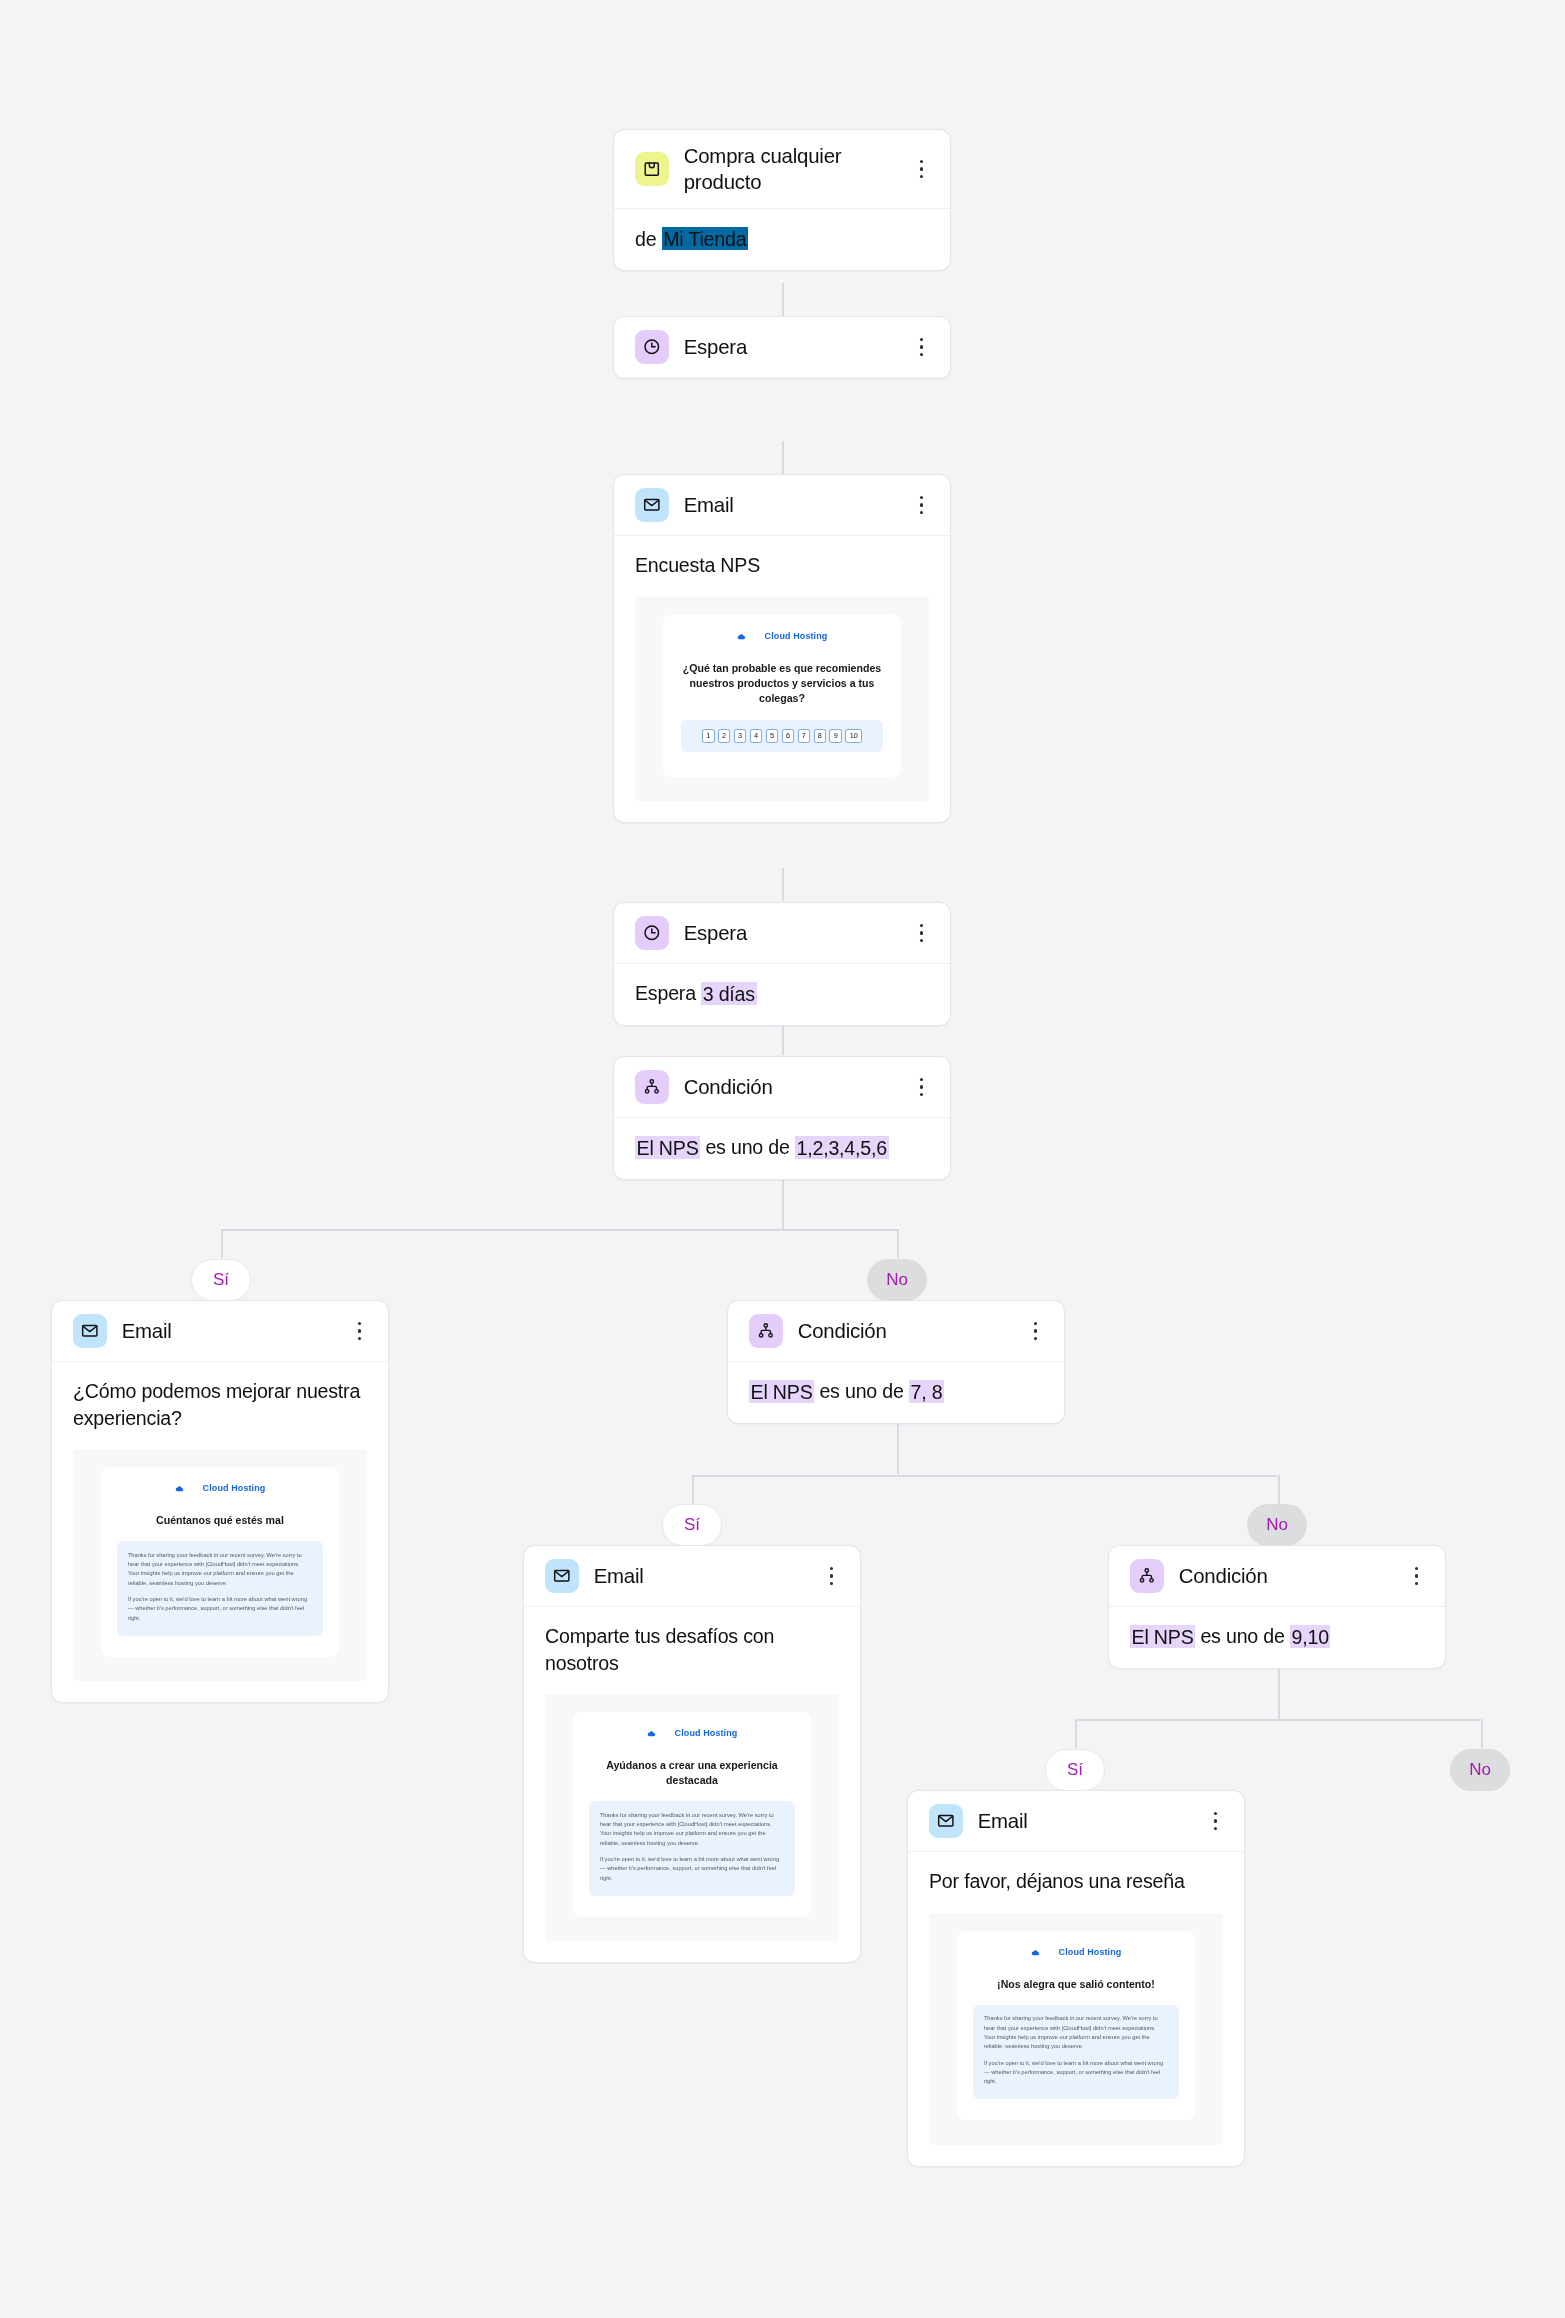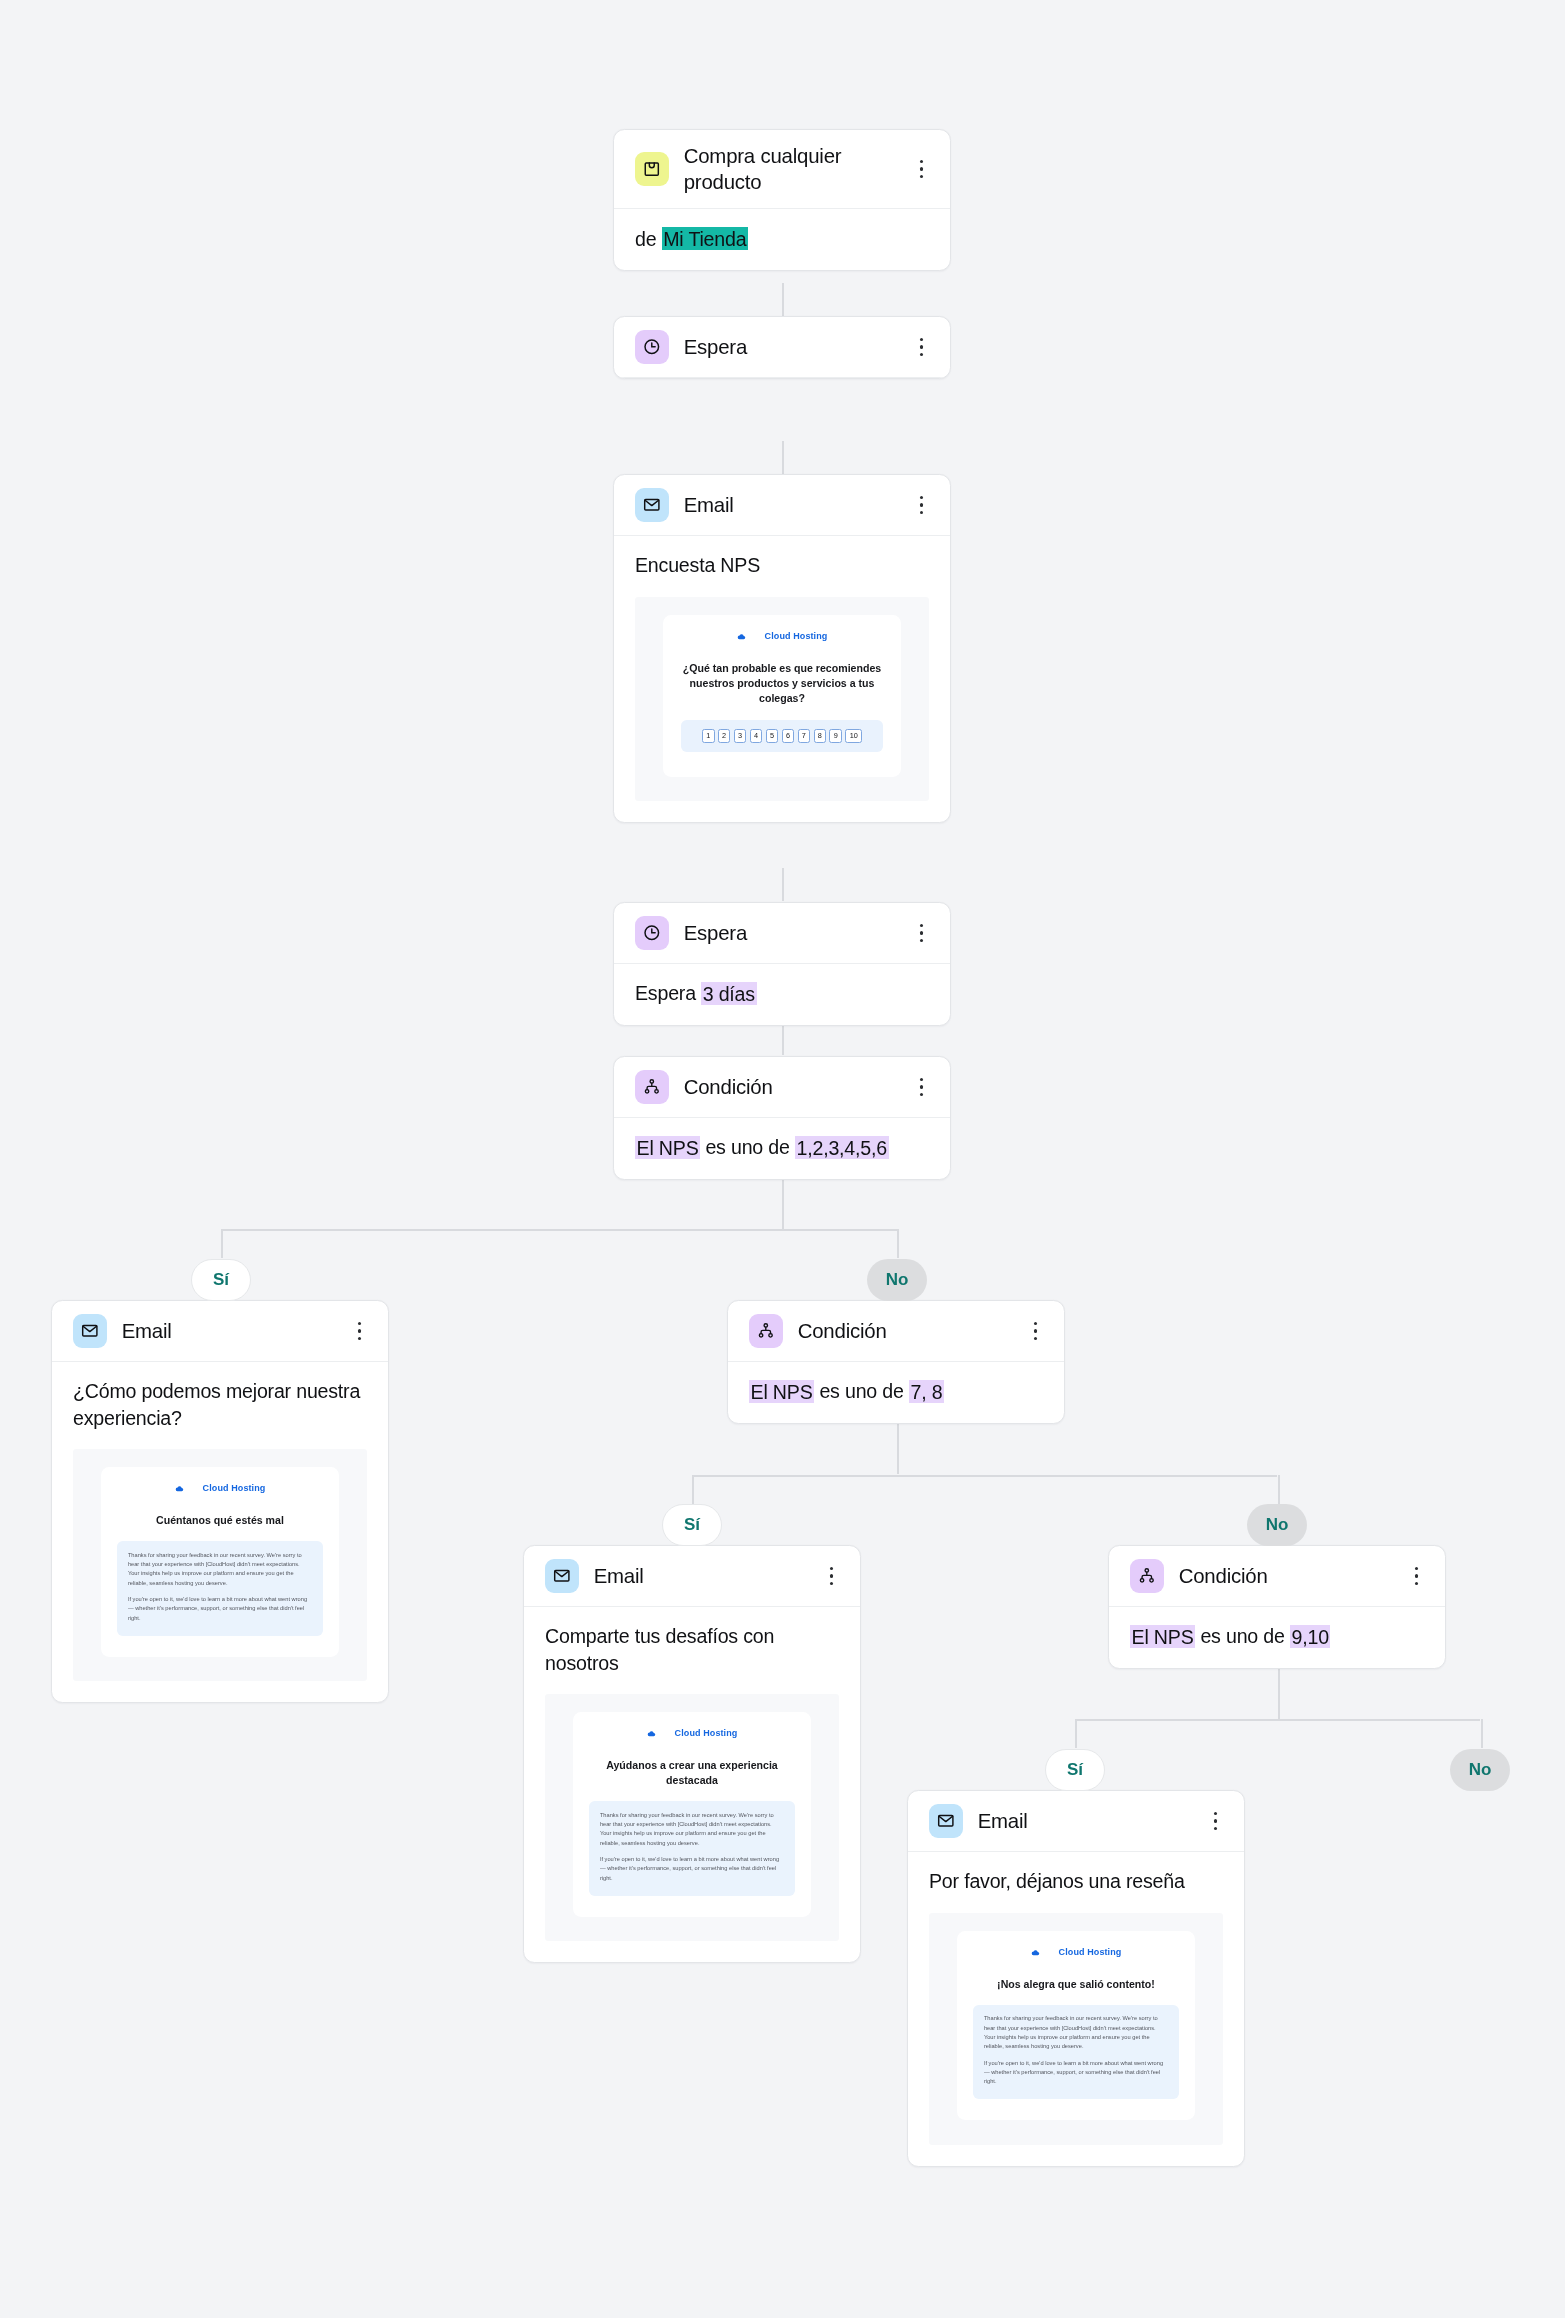--- a/index.html
+++ b/index.html
@@ -71,21 +71,21 @@
   }
   .kebab i { display: block; width: 3.3px; height: 3.3px; border-radius: 50%; background: #2b2d31; }
 
   .node-body {
     padding: 16.3px 21px 18px 21px;
     font-size: 19.6px;
     color: #101114;
     line-height: 1.35;
     letter-spacing: -0.2px;
   }
-  .hl-yellow { background: #14b8a6; padding: 0.8px 1.6px; }
+  .hl-yellow { background: #0369a1; padding: 0.8px 1.6px; }
   .hl-purple { background: #e6d4fb; padding: 0.8px 1.6px; }
 
   
   .mail-wrap {
     margin: 0 21px 21px 21px;
     background: #f7f8fa;
     border-radius: 3.3px;
     padding: 18px 28px 24.5px 28px;
   }
   .mail-card {
@@ -152,23 +152,22 @@
     position: absolute;
     z-index: 4;
     height: 42px;
     min-width: 60px;
     padding: 0 16.3px;
     border-radius: 21px;
     display: flex;
     align-items: center;
     justify-content: center;
     font-size: 17px;
-    color: #0f766e;
+    color: #a21caf;
     letter-spacing: -0.1px;
-    font-weight: bold;
   }
   .pill.yes { background: #ffffff; border: 0.8px solid #e6e8ea; }
   .pill.no  { background: #dcdddf; text-align: center; }
 </style>
 </head>
 <body>
 
 <div id="canvas">
 
   <div class="conn v" style="left:782px; top:283px; height:33px;"></div>

